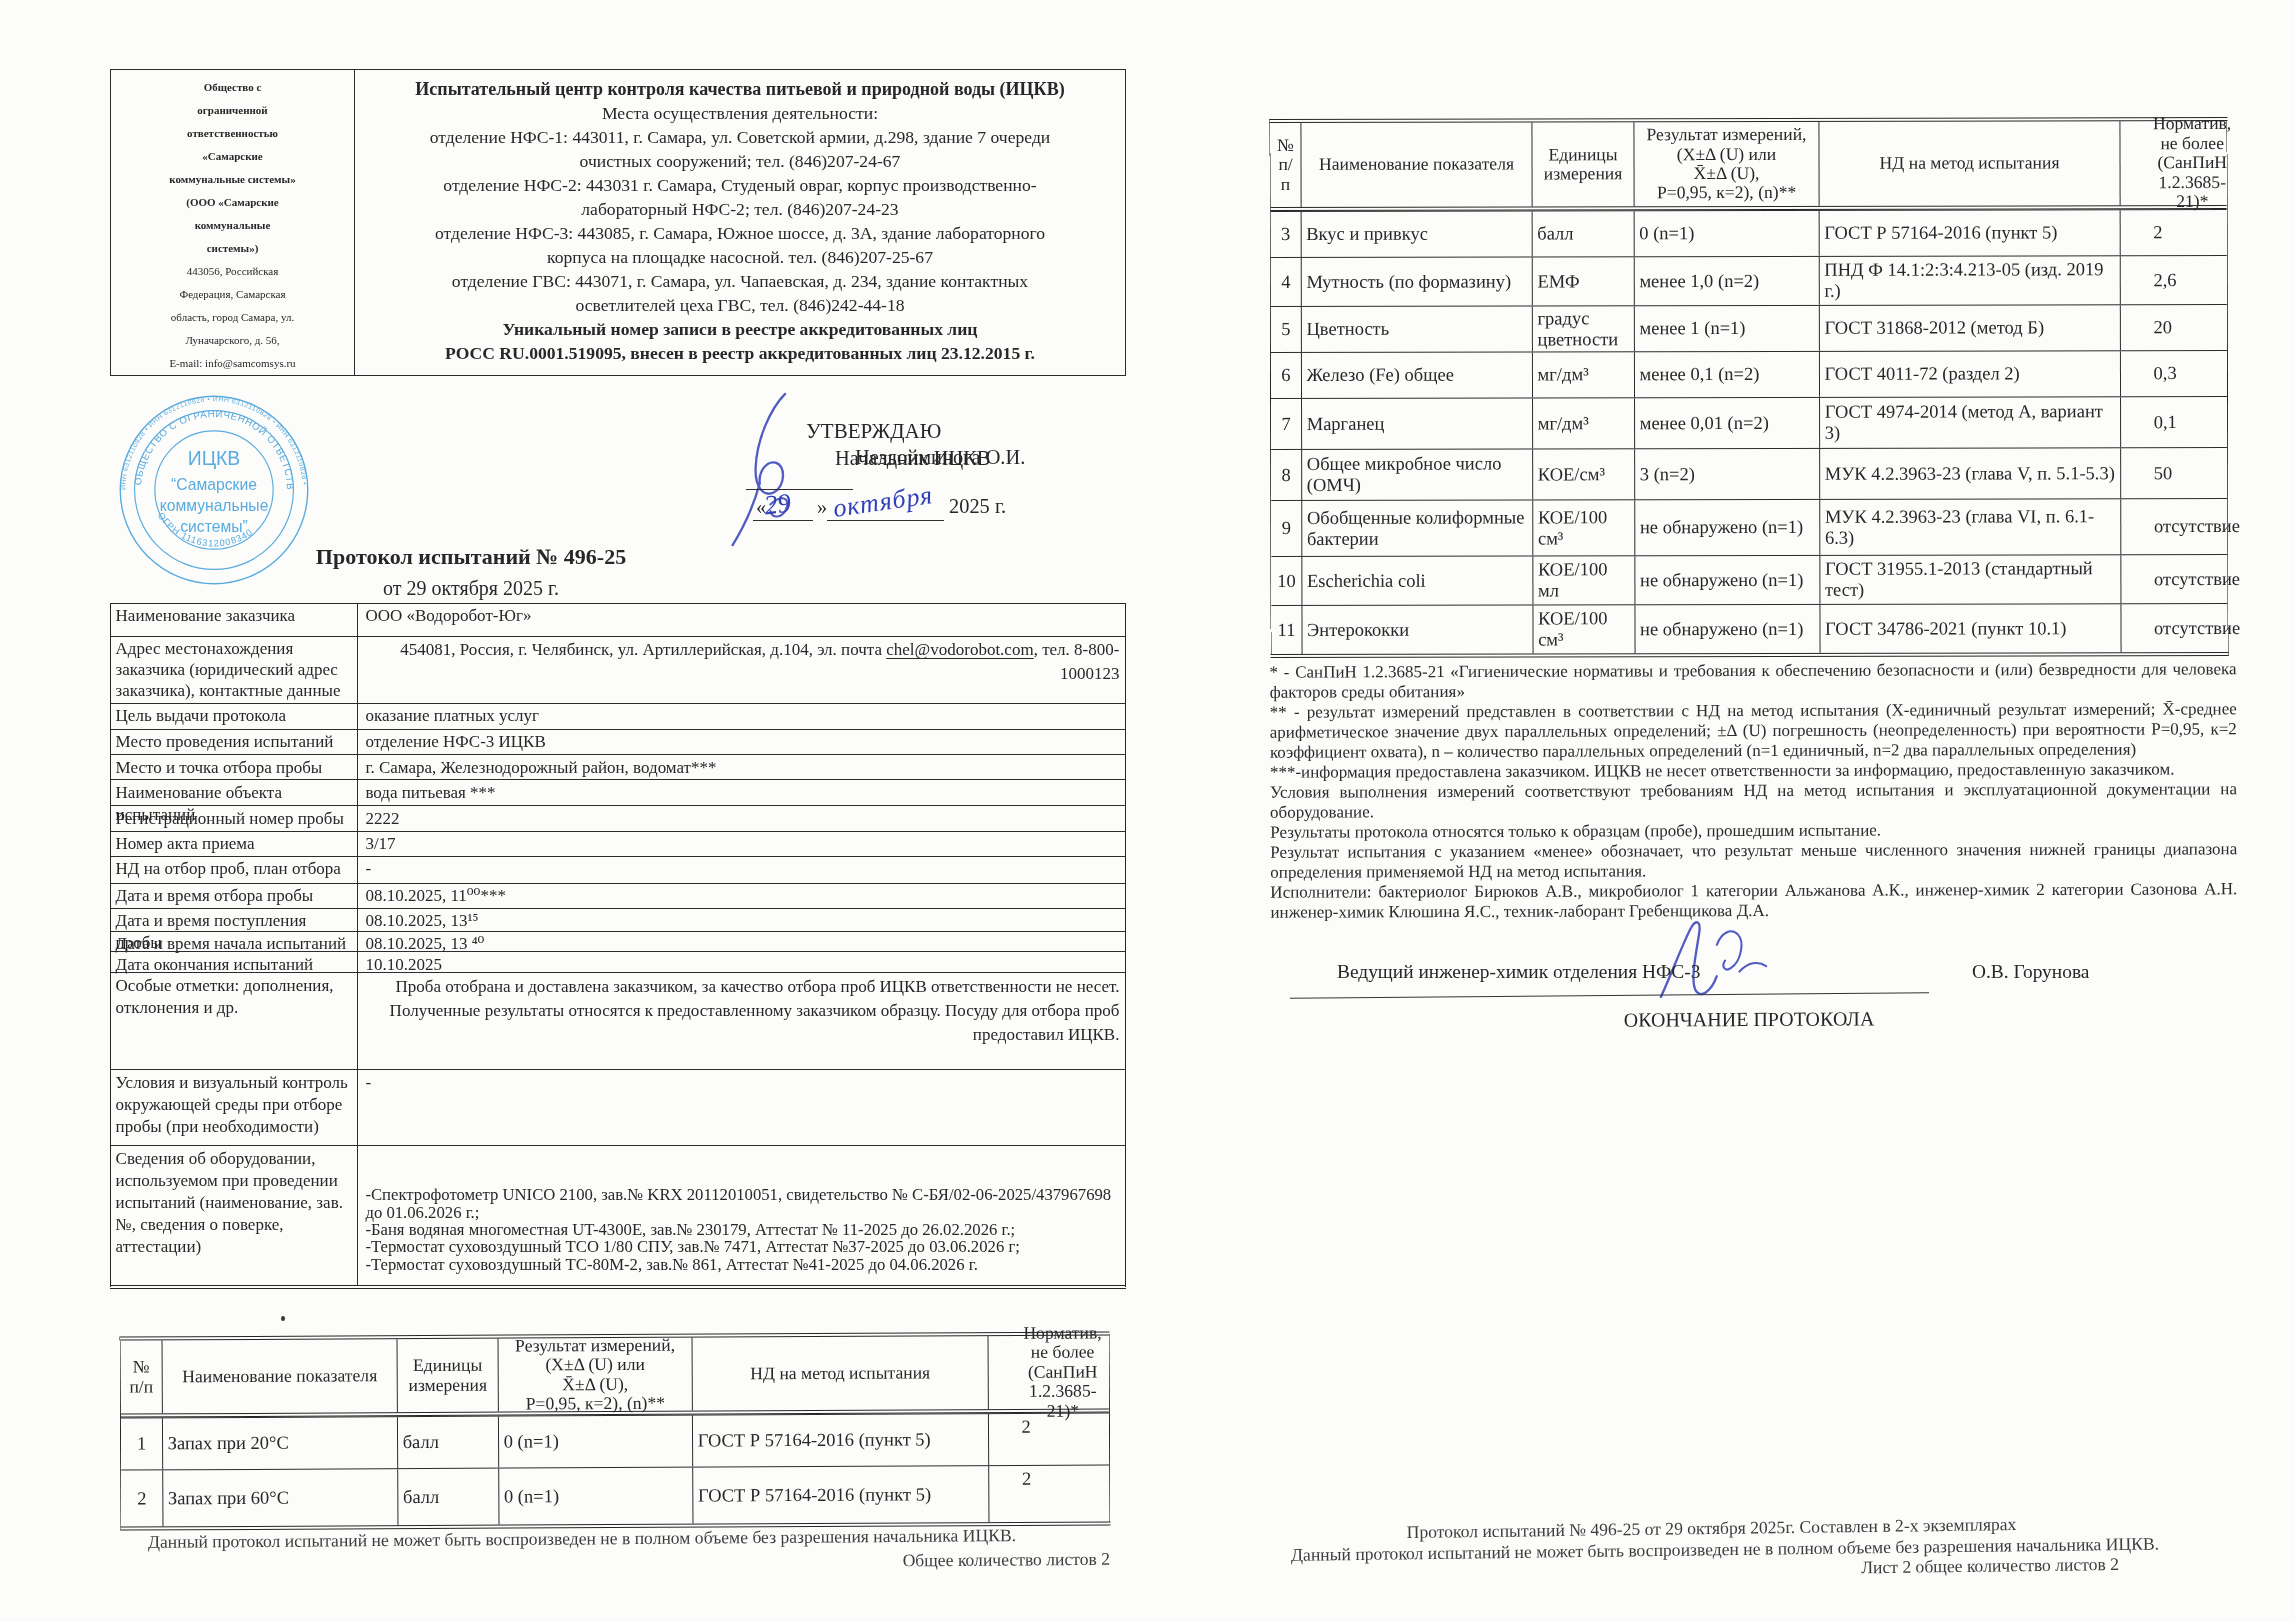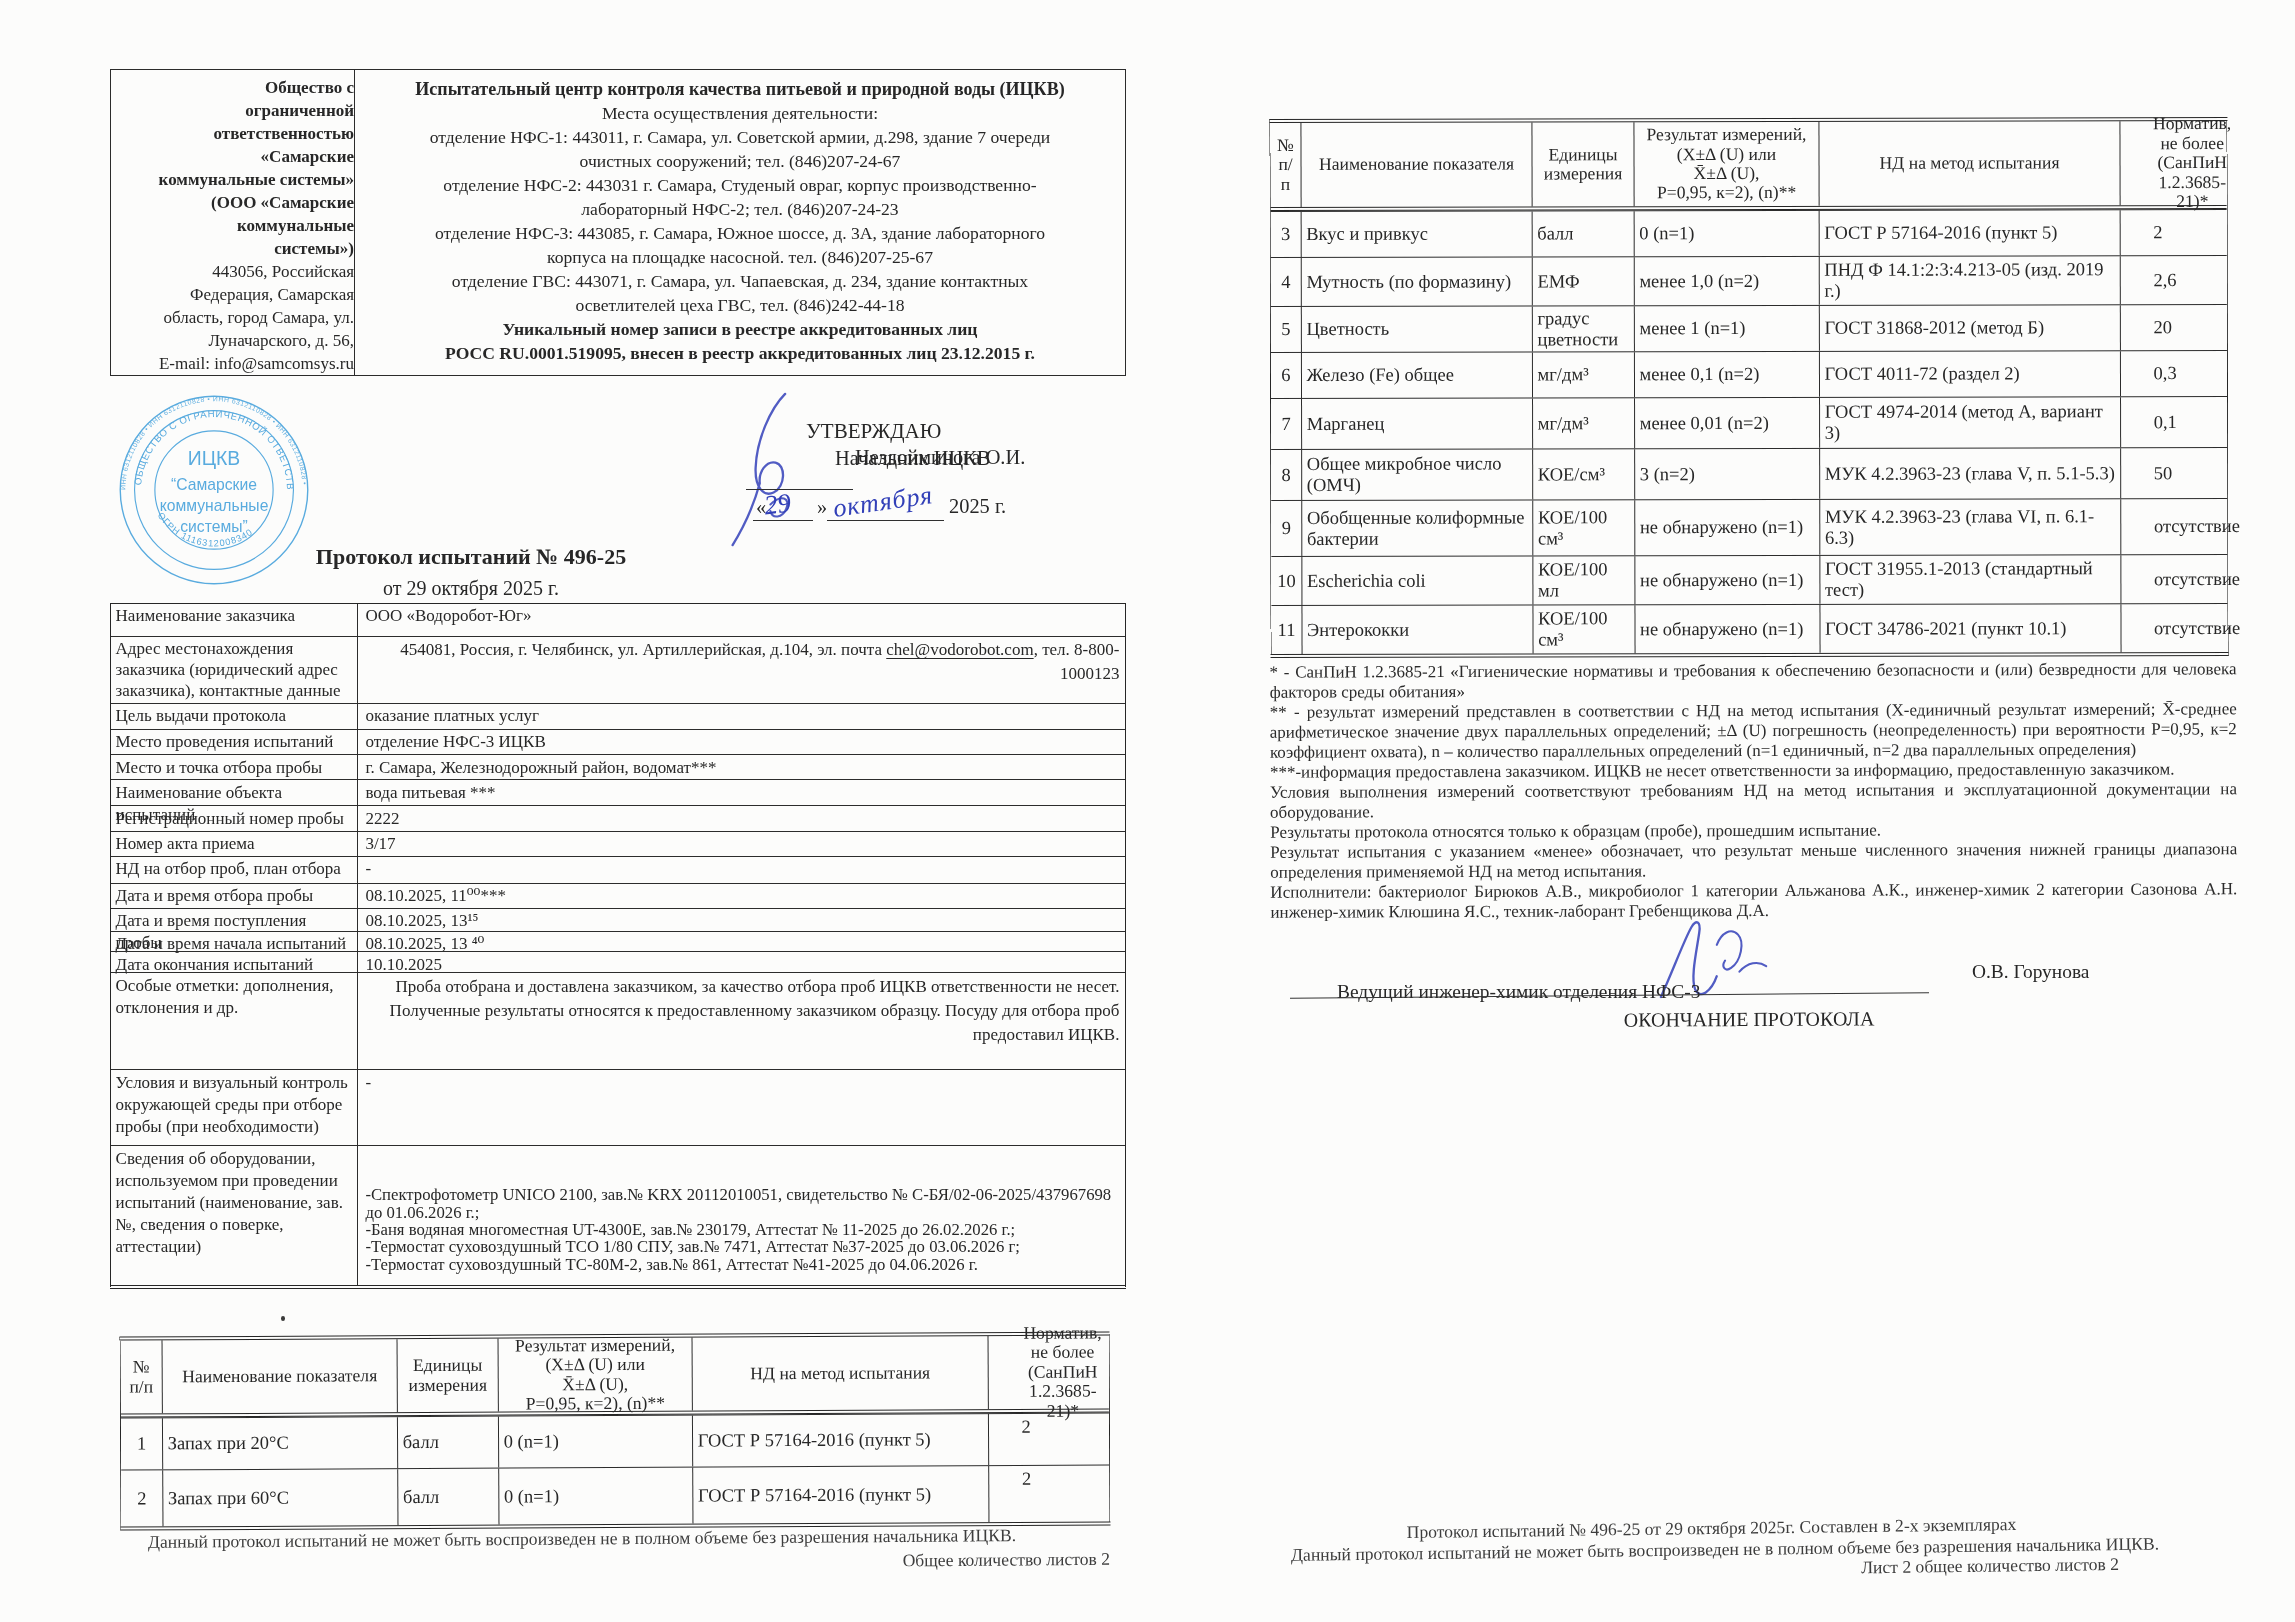--- a/index.html
+++ b/index.html
@@ -7,21 +7,21 @@
          font-family:"Liberation Serif","DejaVu Serif",serif;color:#272727;}
   .abs{position:absolute;}
   .pre{white-space:pre-line;}
   .b{font-weight:bold;}
   .ctr{text-align:center;}
   .u{text-decoration:underline;text-decoration-thickness:1.4px;text-underline-offset:3.2px;}
 
   
   #letterhead{left:110px;top:69px;width:1016px;height:307px;border:1.9px solid #2b2b2b;display:flex;box-sizing:border-box;}
   #org-cell{width:244px;flex:none;border-right:1.9px solid #2b2b2b;box-sizing:border-box;
-            text-align:right;font-size:17px;line-height:23px;padding-top:5.6px;}
+            text-align:center;font-size:11px;line-height:23px;padding-top:5.6px;}
   #center-cell{flex:1;text-align:center;font-size:17.6px;line-height:24px;padding:6.5px 12px 0 12px;}
   #center-cell .t{font-size:18px;}
 
   
   #stamp{left:117px;top:393px;width:194px;height:194px;opacity:.88;}
   #stamp text{font-family:"Liberation Sans","DejaVu Sans",sans-serif;}
 
   
   .ap{font-size:20.4px;}
   #approve-caption{left:806px;top:419px;font-size:21px;}
@@ -78,21 +78,21 @@
   #results-p2{left:1270px;top:118px;width:958px;transform:rotate(-0.12deg);}
 
   
   .foot{font-size:17.6px;color:#3d3d3d;}
   #p1-footer-1{left:148px;top:1528px;width:981px;transform:rotate(-0.45deg);}
   #p1-footer-2{left:786px;top:1550px;width:324px;text-align:right;transform:rotate(-0.45deg);}
 
   
   #notes{left:1270px;top:661px;width:967px;font-size:17px;line-height:20px;text-align:justify;transform:rotate(-0.2deg);color:#2b2b2b;}
   #notes p{margin:0;}
-  #signer-role{left:1337px;top:961px;font-size:19.4px;margin-top:20px;}
+  #signer-role{left:1337px;top:961px;font-size:19.4px;}
   #signer-name{left:1972px;top:961px;font-size:19.4px;}
   #signature-rule{left:1290px;top:995px;width:639px;border-top:1.9px solid #333;transform:rotate(-0.5deg);}
   #end-caption{left:1270px;top:1008px;width:958px;font-size:20px;transform:rotate(-0.3deg);}
   #p2-footer-1{left:1249px;top:1518px;width:925px;text-align:center;transform:rotate(-0.75deg);}
   #p2-footer-2{left:1291px;top:1539px;width:888px;transform:rotate(-0.75deg);}
   #p2-footer-3{left:1804px;top:1556px;width:315px;text-align:right;transform:rotate(-0.75deg);}
 
   #scan-dot{left:281px;top:1316px;width:4.2px;height:4.6px;background:#3a3a3a;border-radius:50%;}
   .ink{stroke:#3240b8;fill:none;stroke-linecap:round;stroke-linejoin:round;opacity:.85;}
 </style>

